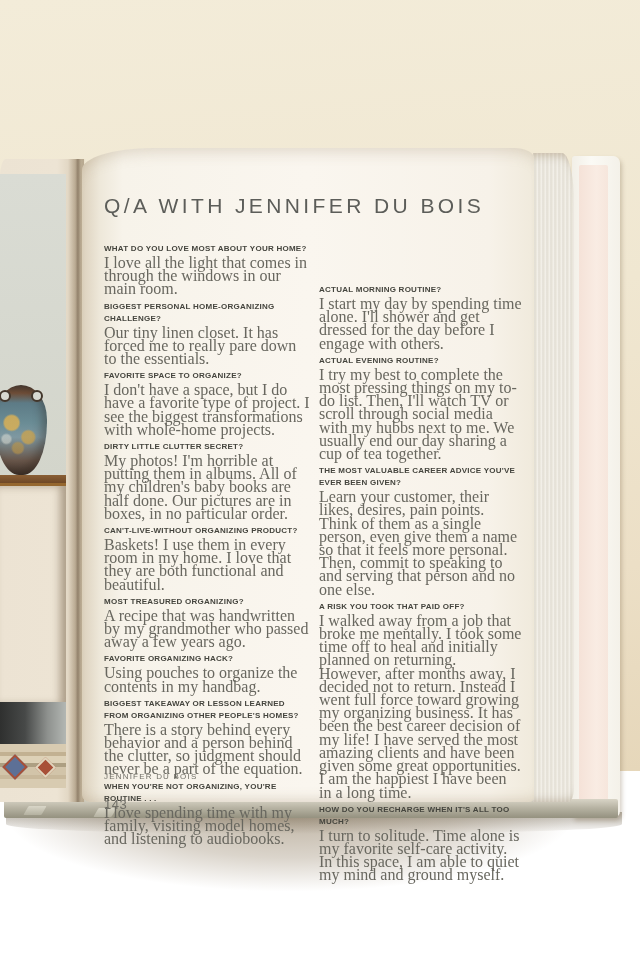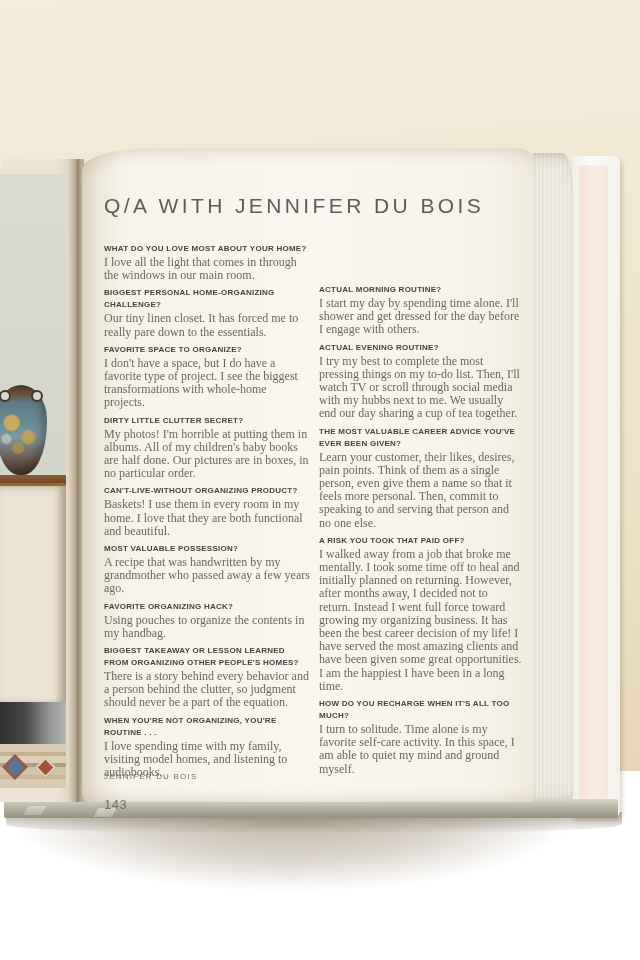--- a/index.html
+++ b/index.html
@@ -78,21 +78,21 @@
   .content{position:absolute;left:0;top:0;right:0;bottom:0;padding:46px 0 0 22px;}
 
   .page-title{font-size:21px;font-weight:400;letter-spacing:3.4px;color:#5c5d59;line-height:24px;white-space:nowrap;}
 
   .columns{display:flex;margin-top:25px;width:418px;justify-content:space-between;}
   .col{display:block;}
   .col-left{width:206px;margin-right:9px;}
   .col-right{width:203px;margin-top:41px;}
   .qa{margin-bottom:5px;}
   .q{font-size:8px;font-weight:700;letter-spacing:.25px;color:#45453e;line-height:12px;margin-bottom:1px;}
-  .a{font-family:"Liberation Serif",serif;font-size:12px;color:#68675f;line-height:13.2px;}
+  .a{font-family:"Liberation Serif",serif;font-size:16px;color:#68675f;line-height:13.2px;}
 
   .footer{position:absolute;left:22px;top:624px;width:418px;display:flex;justify-content:space-between;align-items:baseline;flex-direction:column;}
   .footer-name{font-size:8px;letter-spacing:1.2px;color:#706f67;}
   .footer-page{font-size:13px;letter-spacing:.5px;color:#706f67;margin-top:16px;}
 </style>
 </head>
 <body>
 
 <div class="scene">
 
@@ -142,21 +142,21 @@
           </div>
           <div class="qa">
             <div class="q">DIRTY LITTLE CLUTTER SECRET?</div>
             <div class="a">My photos! I'm horrible at putting them in albums. All of my children's baby books are half done. Our pictures are in boxes, in no particular order.</div>
           </div>
           <div class="qa">
             <div class="q">CAN'T-LIVE-WITHOUT ORGANIZING PRODUCT?</div>
             <div class="a">Baskets! I use them in every room in my home. I love that they are both functional and beautiful.</div>
           </div>
           <div class="qa">
-            <div class="q">MOST VALUABLE POSSESSION?</div>
+            <div class="q">MOST TREASURED ORGANIZING?</div>
             <div class="a">A recipe that was handwritten by my grandmother who passed away a few years ago.</div>
           </div>
           <div class="qa">
             <div class="q">FAVORITE ORGANIZING HACK?</div>
             <div class="a">Using pouches to organize the contents in my handbag.</div>
           </div>
           <div class="qa">
             <div class="q">BIGGEST TAKEAWAY OR LESSON LEARNED FROM ORGANIZING OTHER PEOPLE'S HOMES?</div>
             <div class="a">There is a story behind every behavior and a person behind the clutter, so judgment should never be a part of the equation.</div>
           </div>

